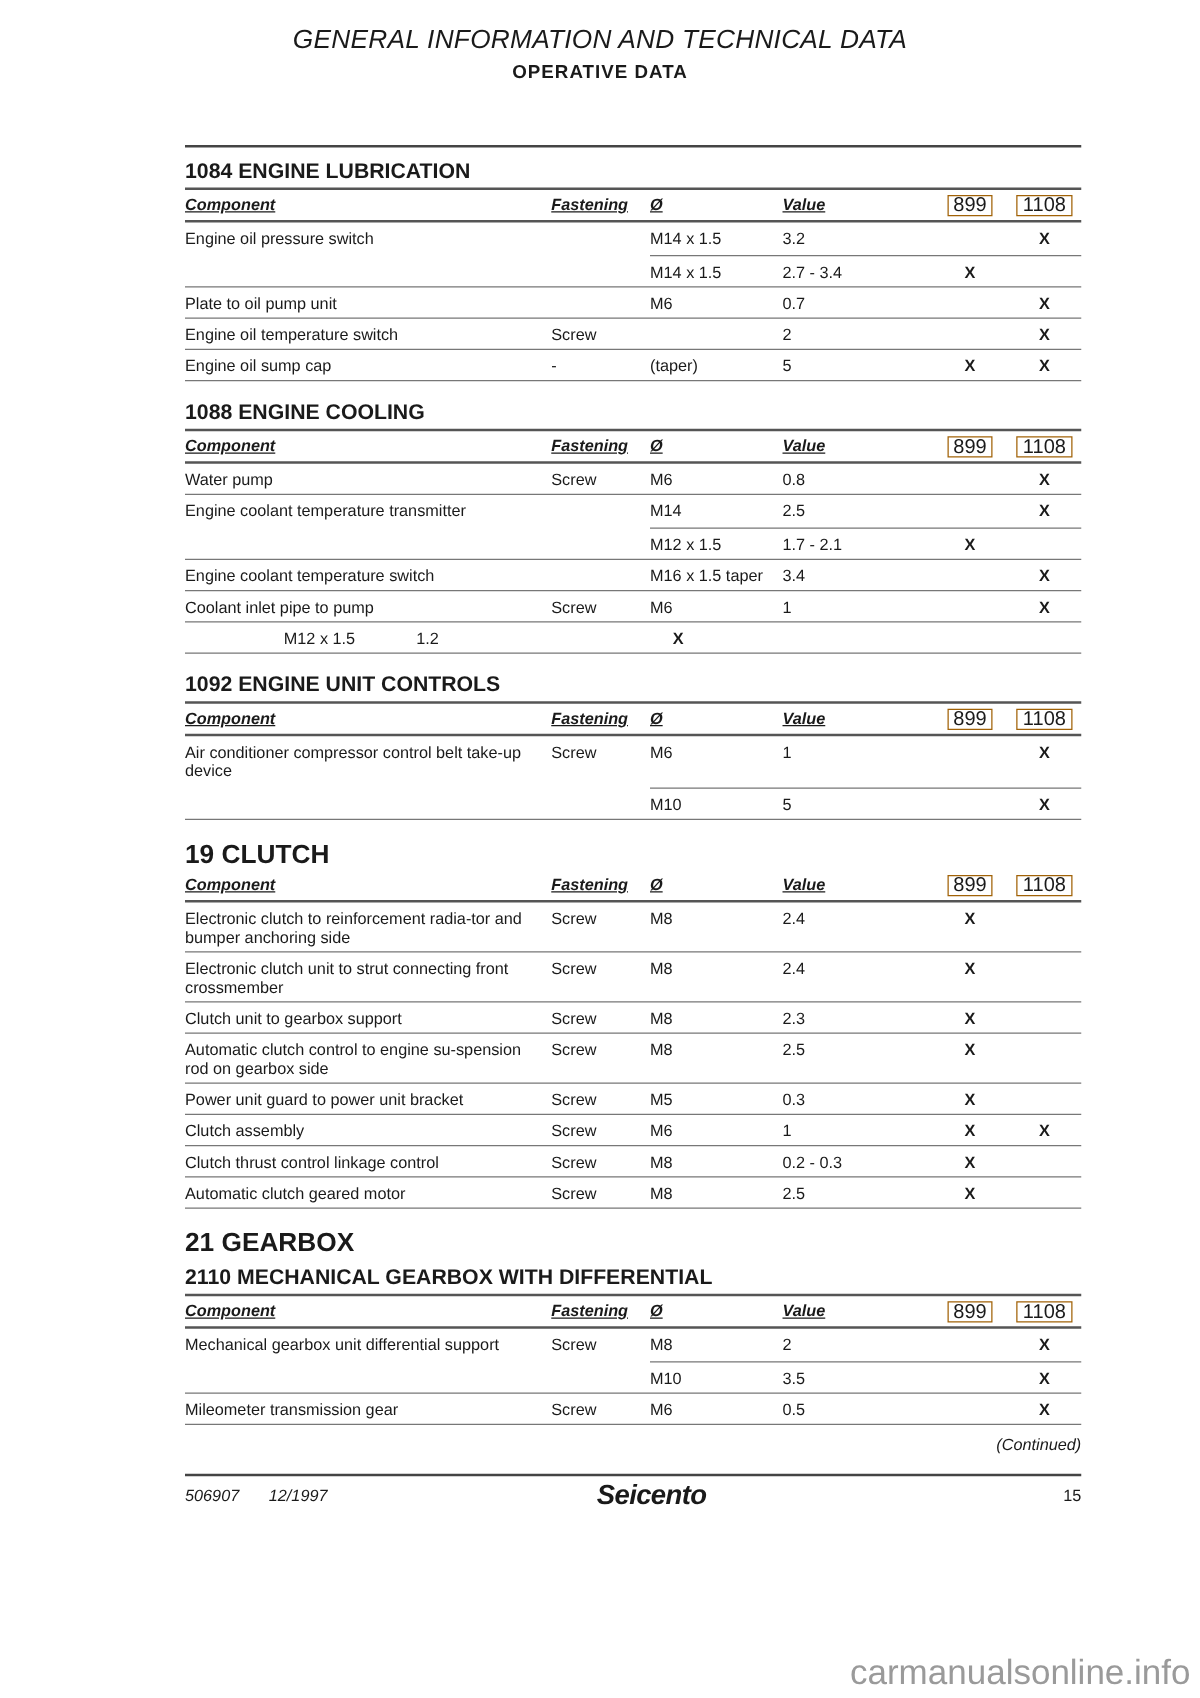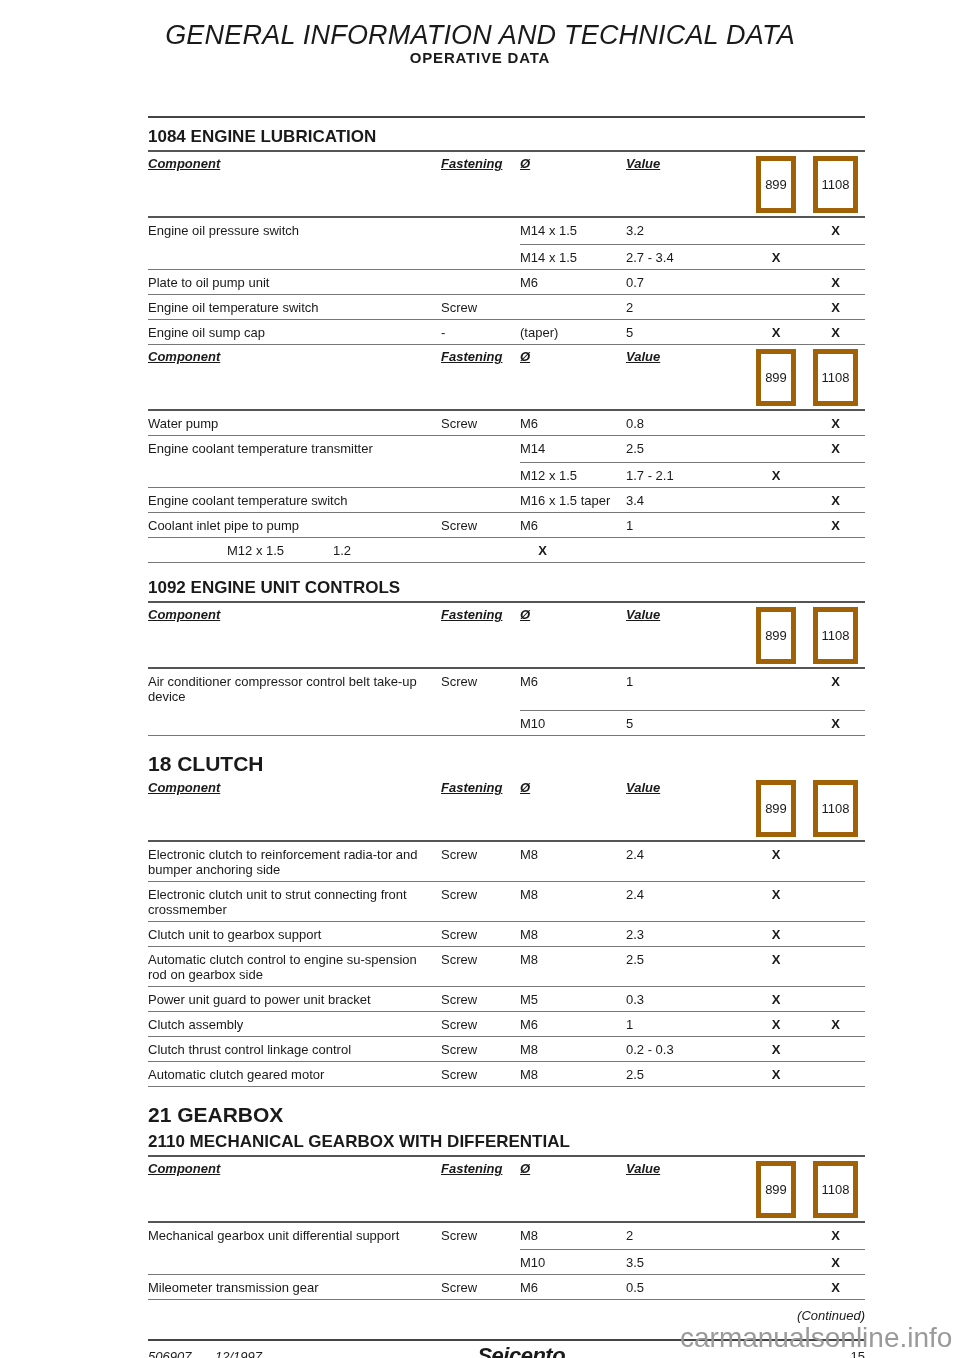--- a/index.html
+++ b/index.html
@@ -1,39 +1,39 @@
 <!DOCTYPE html>
 <html><head>
 <meta charset="utf-8">
 <style>
   html, body { margin: 0; padding: 0; background: #ffffff; }
   body { width: 960px; height: 1358px; position: relative; overflow: hidden;
          font-family: "Liberation Sans", sans-serif; color: #1a1a1a; }
   .header-title { position: absolute; top: 20px; left: 0; width: 960px; text-align: center;
-                  font-size: 27px; font-style: italic; letter-spacing: 0.2px; color: #1a1a1a; }
+                  font-size: 21px; font-style: italic; letter-spacing: 0.2px; color: #1a1a1a; }
   .header-sub { position: absolute; top: 49px; left: 0; width: 960px; text-align: center;
                 font-size: 15px; font-weight: bold; letter-spacing: 0.8px; }
   #content { position: absolute; top: 116px; left: 148px; width: 717px; }
   .rule-top { border-top: 2px solid #444; height: 0; }
   .sec-major { font-size: 21px; font-weight: bold; margin-top: 16px; line-height: 24px; }
   .sec-title { font-size: 17px; font-weight: bold; line-height: 22px; margin-top: 4px; padding-bottom: 2px;
                border-bottom: 2px solid #555; }
   .sec-title.first { margin-top: 8px; }
   .sec-title.spaced { margin-top: 14px; }
   .row { display: flex; font-size: 13px; line-height: 15px; border-bottom: 1px solid #777; }
   .row.head { font-weight: bold; font-style: italic; border-bottom: 2px solid #555; padding: 4px 0 3px; text-decoration: underline; }
   .c-comp { width: 293px; padding-right: 6px; box-sizing: border-box; }
   .c-fast { width: 79px; }
   .c-dia  { width: 106px; }
   .c-val  { width: 120px; }
   .c-899  { width: 60px; text-align: center; font-weight: bold; }
   .c-1108 { width: 59px; text-align: center; font-weight: bold; }
   .row.data { padding: 5px 0 4px; }
-  .box { display: inline-block; border: 5px solid #a16207; padding: 16px 4px; font-weight: normal; font-style: normal;
-         font-size: 13px; line-height: 15px; }
+  .box { display: inline-block; border: 1px solid #a16207; padding: 0 4px; font-weight: normal; font-style: normal;
+         font-size: 16px; line-height: 15px; }
   .continued { text-align: right; font-style: italic; font-size: 13px; margin-top: 8px; }
   .footer-rule { border-top: 2px solid #444; margin-top: 16px; }
   .footer { display: flex; justify-content: space-between; align-items: center; margin-top: 2px; font-size: 13px; }
   .footer-left { font-style: italic; }
   .footer-left span { margin-right: 20px; }
   .footer-brand { font-size: 22px; font-weight: bold; font-style: italic; letter-spacing: -0.5px; margin-left: -90px; }
   .watermark { position: absolute; top: 1322px; left: 680px; font-size: 28px; color: #9a9a9a; }
   .data-group { border-bottom: 1px solid #777; }
   .data-group .row { border-bottom: none; }
   .data-group .row.inner { margin-left: 372px; border-top: 1px solid #777; }
@@ -99,20 +99,21 @@
             <div class="c-comp">Engine oil sump cap</div>
             <div class="c-fast">-</div>
             <div class="c-dia">(taper)</div>
             <div class="c-val">5</div>
             <div class="c-899">X</div>
             <div class="c-1108">X</div>
           </div>
         </div>
       </div>
       <div class="section">
+        <div class="sec-title spaced">1088 ENGINE COOLING</div>
         <div class="row head">
           <div class="c-comp">Component</div>
           <div class="c-fast">Fastening</div>
           <div class="c-dia">Ø</div>
           <div class="c-val">Value</div>
           <div class="c-899"><span class="box">899</span></div>
           <div class="c-1108"><span class="box">1108</span></div>
         </div>
         <div class="data-group">
           <div class="row data">
@@ -191,21 +192,21 @@
           </div>
           <div class="row data inner">
             <div class="c-dia">M10</div>
             <div class="c-val">5</div>
             <div class="c-899"></div>
             <div class="c-1108">X</div>
           </div>
         </div>
       </div>
       <div class="section">
-        <div class="sec-major">18 CLUTCH</div>
+        <div class="sec-major">19 CLUTCH</div>
         <div class="row head">
           <div class="c-comp">Component</div>
           <div class="c-fast">Fastening</div>
           <div class="c-dia">Ø</div>
           <div class="c-val">Value</div>
           <div class="c-899"><span class="box">899</span></div>
           <div class="c-1108"><span class="box">1108</span></div>
         </div>
         <div class="data-group">
           <div class="row data">

